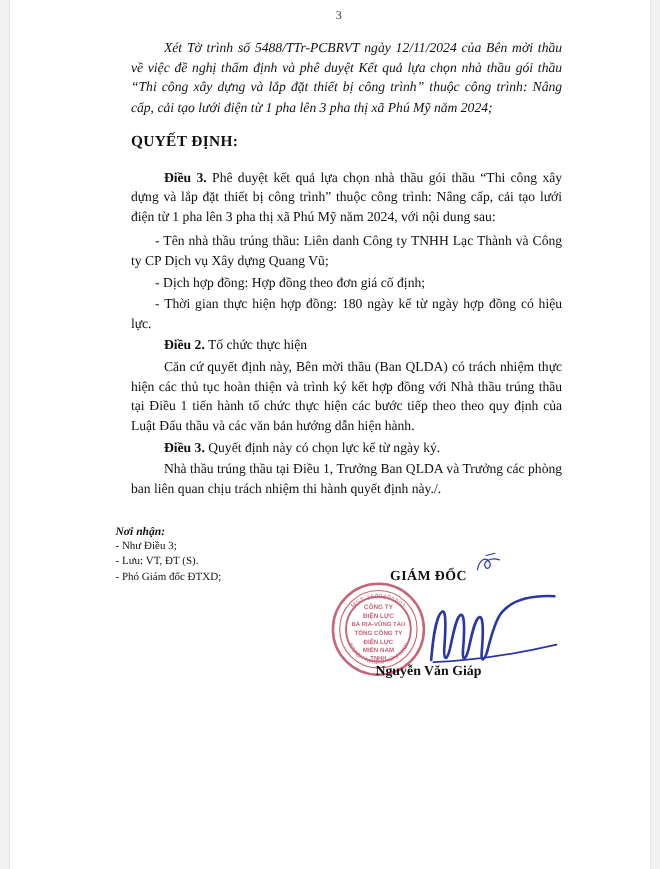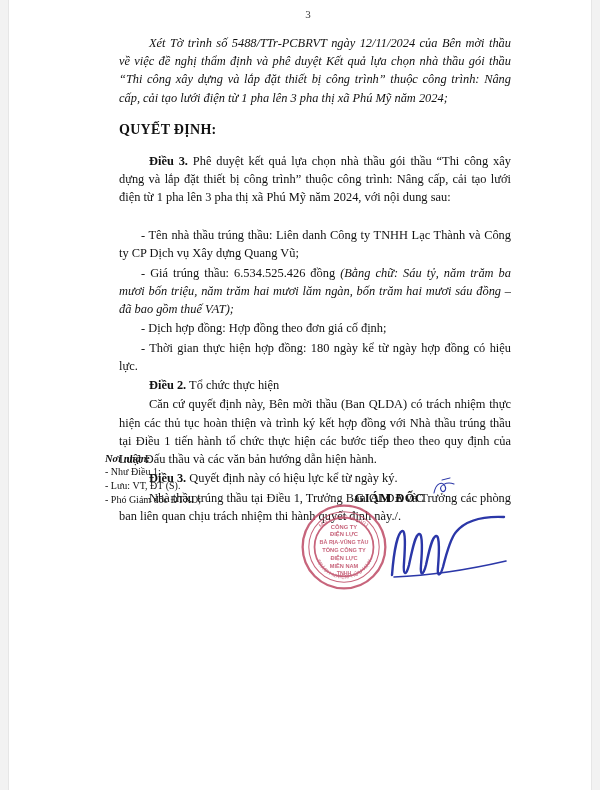--- a/index.html
+++ b/index.html
@@ -52,26 +52,26 @@
   .heading-decision {
     text-align: left;
     font-weight: bold;
     font-size: 14px;
     letter-spacing: .3px;
     margin-top: 13px;
     margin-bottom: 11px;
   }
   .para { margin-bottom: 1px; }
   .bullet { text-indent: 22px; }
-  .gap-sm { margin-top: 20px; }
+  .gap-sm { margin-top: 4px; }
 
   
   .footer {
     position: absolute;
-    top: 453px;
+    top: 478px;
     left: 96px;
     width: 392px;
     height: 130px;
   }
   .recipients {
     position: absolute;
     left: 0;
     top: 0;
     width: 180px;
   }
@@ -151,51 +151,48 @@
     <p class="heading-decision">QUYẾT ĐỊNH:</p>
 
     <p class="indent para">
       <span class="bold">Điều 3.</span><span> Phê duyệt kết quả lựa chọn nhà thầu gói thầu “Thi công xây dựng và lắp đặt thiết bị công trình” thuộc công trình: Nâng cấp, cải tạo lưới điện từ 1 pha lên 3 pha thị xã Phú Mỹ năm 2024, với nội dung sau:</span>
     </p>
 
     <p class="bullet para gap-sm">
       <span>- Tên nhà thầu trúng thầu: </span><span>Liên danh Công ty TNHH Lạc Thành và Công ty CP Dịch vụ Xây dựng Quang Vũ;</span>
     </p>
 
-    <p class="bullet para">
-      <span>- Giá trúng thầu: </span><span>6.534.525.426 đồng </span><span class="italic">(Bằng chữ: Sáu tỷ, năm trăm ba mươi bốn triệu, năm trăm hai mươi lăm ngàn, bốn trăm hai mươi sáu đồng – đã bao gồm thuế VAT);</span>
-    </p>
 
     <p class="bullet para">
       <span>- Dịch hợp đồng: </span><span>Hợp đồng theo đơn giá cố định;</span>
     </p>
 
     <p class="bullet para">
       <span>- Thời gian thực hiện hợp đồng: </span><span>180 ngày kể từ ngày hợp đồng có hiệu lực.</span>
     </p>
 
     <p class="indent para">
       <span class="bold">Điều 2.</span><span> Tổ chức thực hiện</span>
     </p>
 
     <p class="indent para">Căn cứ quyết định này, Bên mời thầu (Ban QLDA) có trách nhiệm thực hiện các thủ tục hoàn thiện và trình ký kết hợp đồng với Nhà thầu trúng thầu tại Điều 1 tiến hành tổ chức thực hiện các bước tiếp theo theo quy định của Luật Đấu thầu và các văn bản hướng dẫn hiện hành.</p>
 
     <p class="indent para">
-      <span class="bold">Điều 3.</span><span> Quyết định này có hiệu lực kể từ ngày ký.</span>
+      <span class="bold">Điều 3.</span><span> Quyết định này có chọn lực kể từ ngày ký.</span>
     </p>
 
     <p class="indent para">Nhà thầu trúng thầu tại Điều 1, Trưởng Ban QLDA và Trưởng các phòng ban liên quan chịu trách nhiệm thi hành quyết định này./.</p>
 
   </div>
 
   <div class="footer">
 
     <div class="recipients">
       <div class="title">Nơi nhận:</div>
-      <div class="line">- Như Điều 1;</div>
+      <div class="line">- Như Điều 3;</div>
       <div class="line">- Lưu: VT, ĐT (S).</div>
       <div class="line">- Phó Giám đốc ĐTXD;</div>
     </div>
 
     <div class="signature">
 
       <div class="sig-title">GIÁM ĐỐC</div>
 
       <svg class="mini-mark" viewBox="0 0 34 22">
         <path d="M4 16 C6 6, 12 4, 15 9 C17 13, 13 17, 11 13 C9 9, 16 4, 24 7" fill="none" stroke="#2b37a8" stroke-width="1.1" stroke-linecap="round"></path>
@@ -225,17 +222,18 @@
           <text x="50" y="74" font-size="6.4">MIỀN NAM</text>
           <text x="50" y="82" font-size="6">TNHH</text>
         </g>
       </svg>
 
       <svg class="scribble" viewBox="0 0 175 100">
         <path d="M58 78 C60 52, 64 36, 68 34 C72 32, 71 52, 70 66 C69 78, 72 80, 75 68 C78 54, 81 38, 85 37 C89 36, 88 56, 87 68 C86 79, 89 80, 92 68 C95 54, 98 40, 102 39 C106 38, 105 58, 104 70 C103 80, 106 80, 109 70 C112 58, 116 42, 122 35 C131 24, 148 19, 170 20" fill="none" stroke="#2b37a8" stroke-width="2.4" stroke-linecap="round" stroke-linejoin="round"></path>
         <path d="M60 80 C85 79, 120 76, 172 64" fill="none" stroke="#2b37a8" stroke-width="1.6" stroke-linecap="round"></path>
       </svg>
 
+      <div class="sig-name">Nguyễn Văn Giáp</div>
 
     </div>
   </div>
 
 </div>
 
 </body></html>

